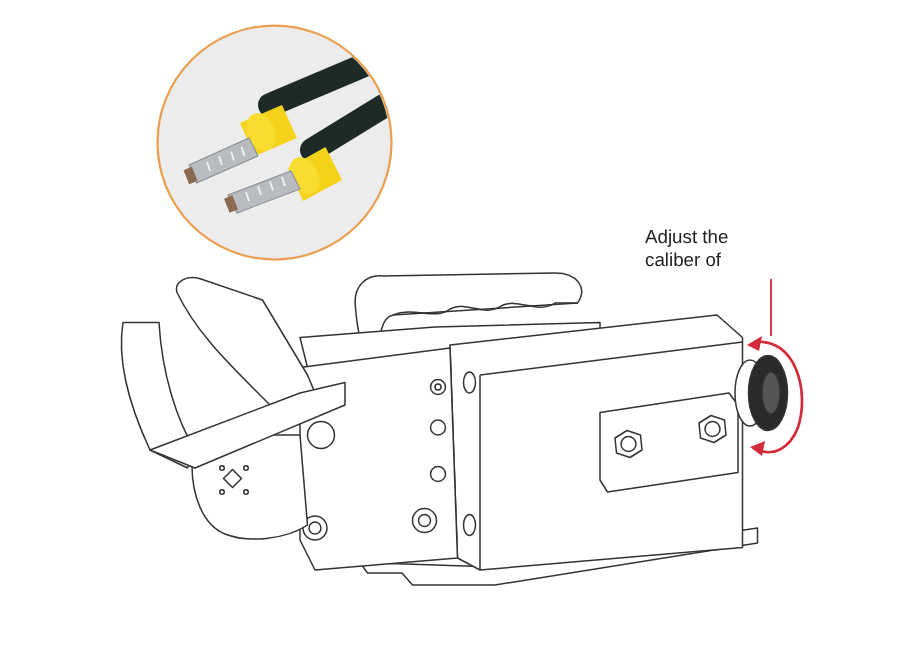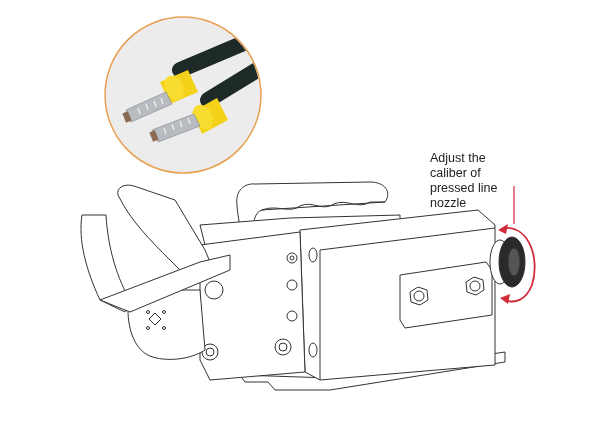--- a/index.html
+++ b/index.html
@@ -101,15 +101,14 @@
     <g>
       <line x1="514" y1="186" x2="514" y2="224" stroke="#d22b3a" stroke-width="1.2"></line>
       <path d="M503 228 C530 225 540 260 532 285 C526 300 515 304 505 300" fill="none" stroke="#d22b3a" stroke-width="1.8"></path>
       <polygon points="498,230 508,224 506,234" fill="#d22b3a"></polygon>
       <polygon points="500,298 510,294 508,304" fill="#d22b3a"></polygon>
     </g>
   </svg>
 
   <div class="annotation">
     <div>Adjust the caliber of</div>
-    <div>pressed line nozzle</div>
   </div>
 </div>
 
 </body></html>

